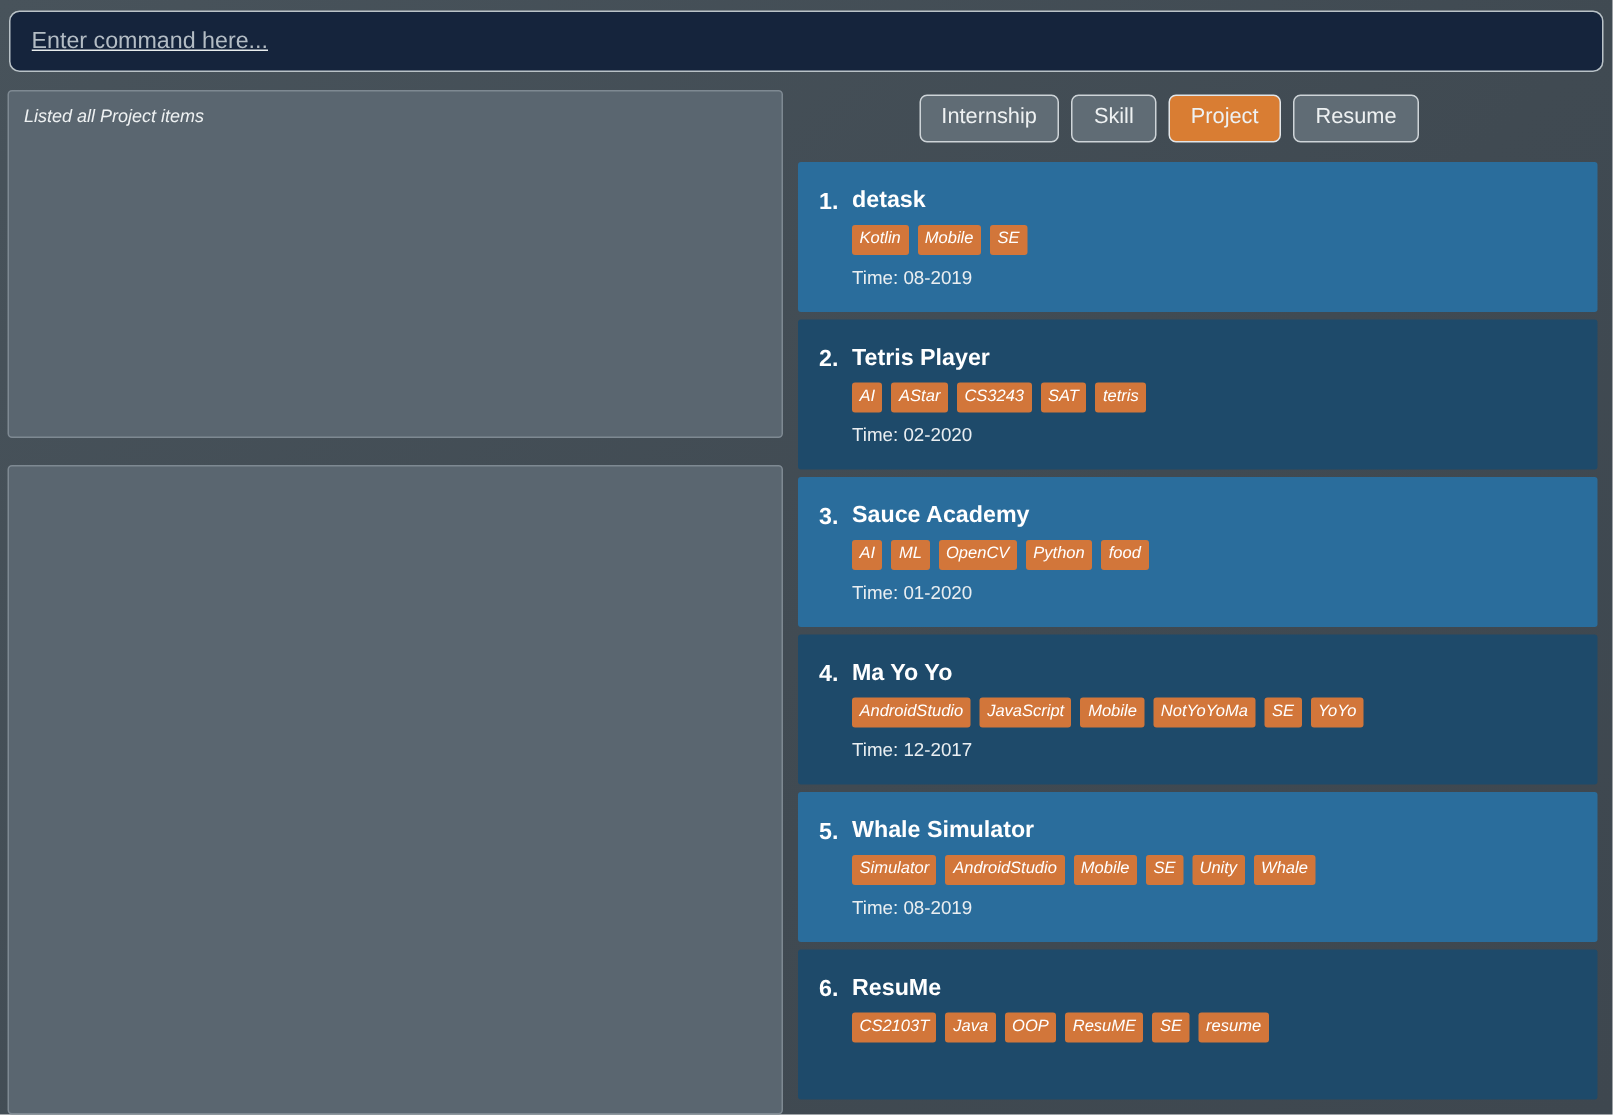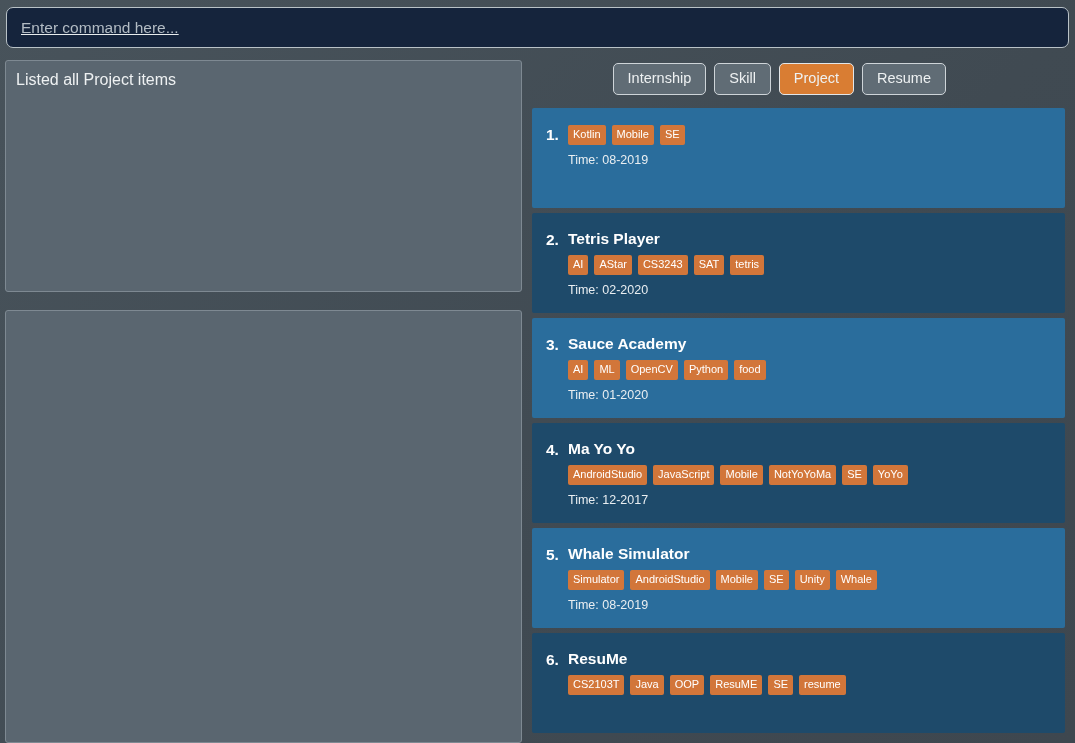--- a/index.html
+++ b/index.html
@@ -62,23 +62,24 @@
 
   #result-panel {
     position: absolute;
     left: 0;
     top: 0;
     width: 517px;
     height: 232px;
     padding: 8px 10px;
   }
   #result-text {
-    font-size: 16px;
+    font-size: 12px;
     color: #eef1f2;
     line-height: 1.4;
+    font-style: italic;
   }
 
   #detail-panel {
     position: absolute;
     left: 0;
     top: 250px;
     width: 517px;
     height: 433px;
   }
 
@@ -163,20 +164,21 @@
     margin-bottom: 9px;
   }
   .tag {
     background: #d2763a;
     color: #ffffff;
     font-size: 11px;
     line-height: 1;
     padding: 4px 5px 5px;
     border-radius: 2px;
     white-space: nowrap;
+    font-style: italic;
   }
 
   .card-time {
     font-size: 12.5px;
     color: #e9eef1;
     line-height: 1.1;
   }
 </style>
 </head>
 <body>
@@ -203,20 +205,21 @@
       <button class="tab-button">Internship</button>
       <button class="tab-button">Skill</button>
       <button class="tab-button active">Project</button>
       <button class="tab-button">Resume</button>
     </div>
 
   <div id="card-list">
       <div class="project-card odd">
         <div class="card-index">1.</div>
         <div class="card-body">
+          <div class="card-title">detask</div>
           <div class="tag-row">
             <span class="tag">Kotlin</span>
             <span class="tag">Mobile</span>
             <span class="tag">SE</span>
           </div>
           <div class="card-time">Time: 08-2019</div>
         </div>
       </div>
       <div class="project-card even">
         <div class="card-index">2.</div>

